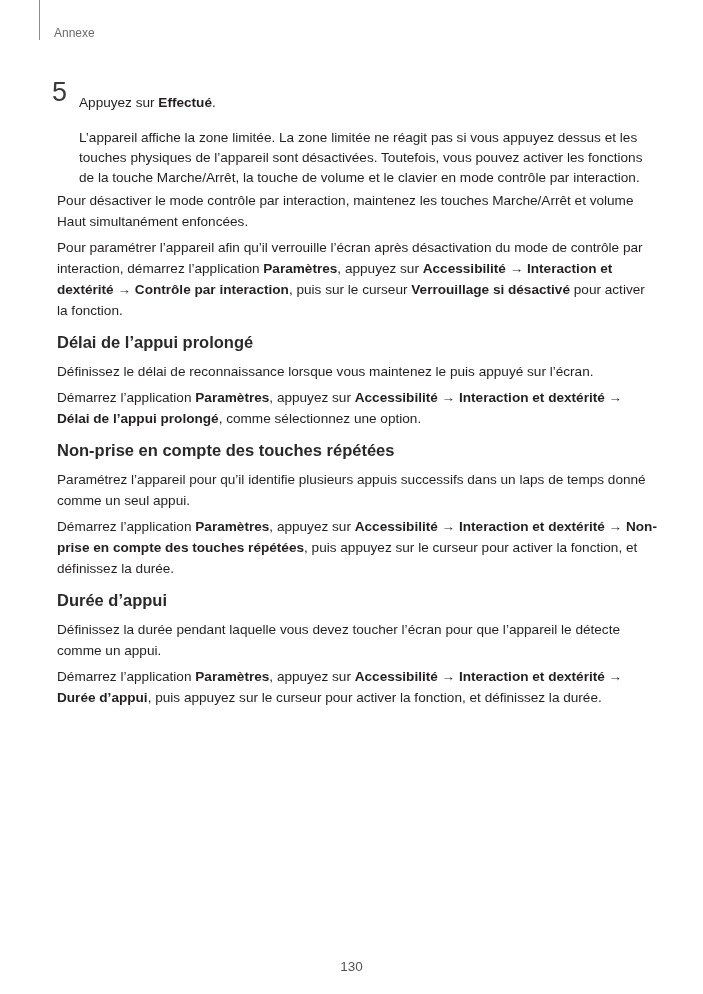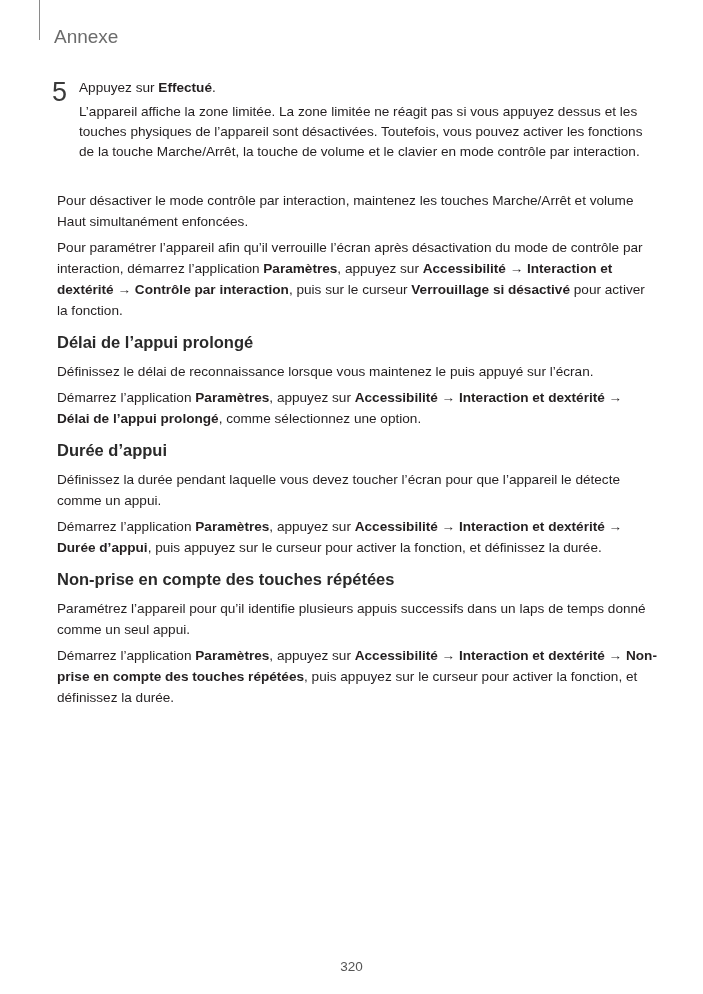--- a/index.html
+++ b/index.html
@@ -1,23 +1,23 @@
 <!DOCTYPE html>
 <html><head>
 <meta charset="utf-8">
 <style>
   html, body { margin: 0; padding: 0; background: #ffffff; }
   body { width: 703px; height: 994px; position: relative; overflow: hidden;
          font-family: "Liberation Sans", sans-serif; color: #231f20; }
   .rule { position: absolute; left: 39px; top: 0; width: 1px; height: 40px; background: #8a8a8a; }
-  .header { position: absolute; left: 54px; top: 26px; font-size: 19px; color: #6b6b6b; }
+  .header { position: absolute; left: 54px; top: 26px; font-size: 12px; color: #6b6b6b; }
   .step { position: absolute; left: 52px; top: 78px; width: 600px; }
   .step-num { position: absolute; left: 0; top: 0; font-size: 27px; color: #3a3a3a; line-height: 28px; font-weight: 300; }
   .step-body { margin-left: 27px; font-size: 13.6px; line-height: 20px; }
-  .step-body p { margin: 0 0 4px 0; }
+  .step-body p { margin: 15px 0 4px 0; }
   .content { position: absolute; left: 57px; top: 190px; width: 600px; font-size: 13.6px; line-height: 21px; }
   .content p { margin: 0 0 5px 0; }
   h2 { font-size: 16.5px; font-weight: bold; color: #2a2a2a; margin: 0 0 8px 0; line-height: 22px; }
   .sec { margin-top: 10px; }
   b { font-weight: bold; }
   .footer { position: absolute; left: 0; width: 703px; top: 959px; text-align: center; font-size: 13.5px; color: #555; }
 </style>
 </head>
 <body>
 
@@ -36,25 +36,25 @@
   <p>Pour désactiver le mode contrôle par interaction, maintenez les touches Marche/Arrêt et volume Haut simultanément enfoncées.</p>
   <p><span>Pour paramétrer l’appareil afin qu’il verrouille l’écran après désactivation du mode de contrôle par interaction, démarrez l’application </span><b>Paramètres</b><span>, appuyez sur </span><b>Accessibilité</b><span> → </span><b>Interaction et dextérité</b><span> → </span><b>Contrôle par interaction</b><span>, puis sur le curseur </span><b>Verrouillage si désactivé</b><span> pour activer la fonction.</span></p>
 
   <div class="sec">
     <h2>Délai de l’appui prolongé</h2>
     <p>Définissez le délai de reconnaissance lorsque vous maintenez le puis appuyé sur l’écran.</p>
     <p><span>Démarrez l’application </span><b>Paramètres</b><span>, appuyez sur </span><b>Accessibilité</b><span> → </span><b>Interaction et dextérité</b><span> → </span><b>Délai de l’appui prolongé</b><span>, comme sélectionnez une option.</span></p>
   </div>
 
   <div class="sec">
+    <h2>Non-prise en compte des touches répétées</h2>
+    <p>Paramétrez l’appareil pour qu’il identifie plusieurs appuis successifs dans un laps de temps donné comme un seul appui.</p>
+    <p><span>Démarrez l’application </span><b>Paramètres</b><span>, appuyez sur </span><b>Accessibilité</b><span> → </span><b>Interaction et dextérité</b><span> → </span><b>Non-prise en compte des touches répétées</b><span>, puis appuyez sur le curseur pour activer la fonction, et définissez la durée.</span></p>
+  </div>
+
+  <div class="sec">
     <h2>Durée d’appui</h2>
     <p>Définissez la durée pendant laquelle vous devez toucher l’écran pour que l’appareil le détecte comme un appui.</p>
     <p><span>Démarrez l’application </span><b>Paramètres</b><span>, appuyez sur </span><b>Accessibilité</b><span> → </span><b>Interaction et dextérité</b><span> → </span><b>Durée d’appui</b><span>, puis appuyez sur le curseur pour activer la fonction, et définissez la durée.</span></p>
   </div>
-
-  <div class="sec">
-    <h2>Non-prise en compte des touches répétées</h2>
-    <p>Paramétrez l’appareil pour qu’il identifie plusieurs appuis successifs dans un laps de temps donné comme un seul appui.</p>
-    <p><span>Démarrez l’application </span><b>Paramètres</b><span>, appuyez sur </span><b>Accessibilité</b><span> → </span><b>Interaction et dextérité</b><span> → </span><b>Non-prise en compte des touches répétées</b><span>, puis appuyez sur le curseur pour activer la fonction, et définissez la durée.</span></p>
-  </div>
 </div>
 
-<div class="footer">320</div>
+<div class="footer">130</div>
 
 </body></html>

